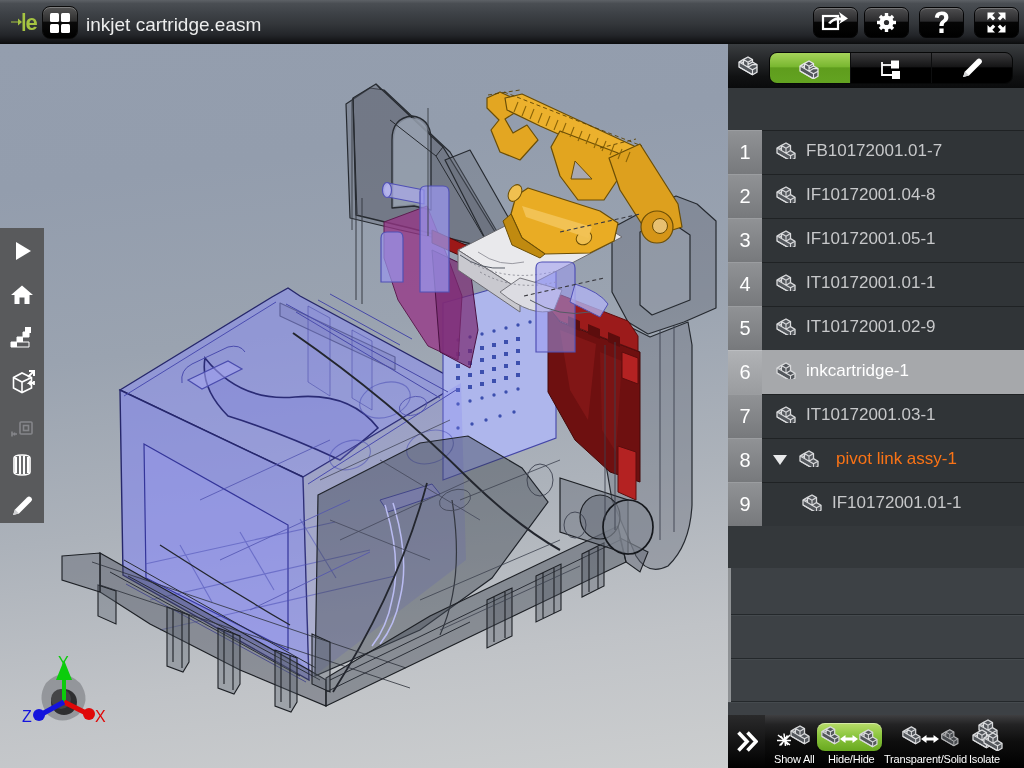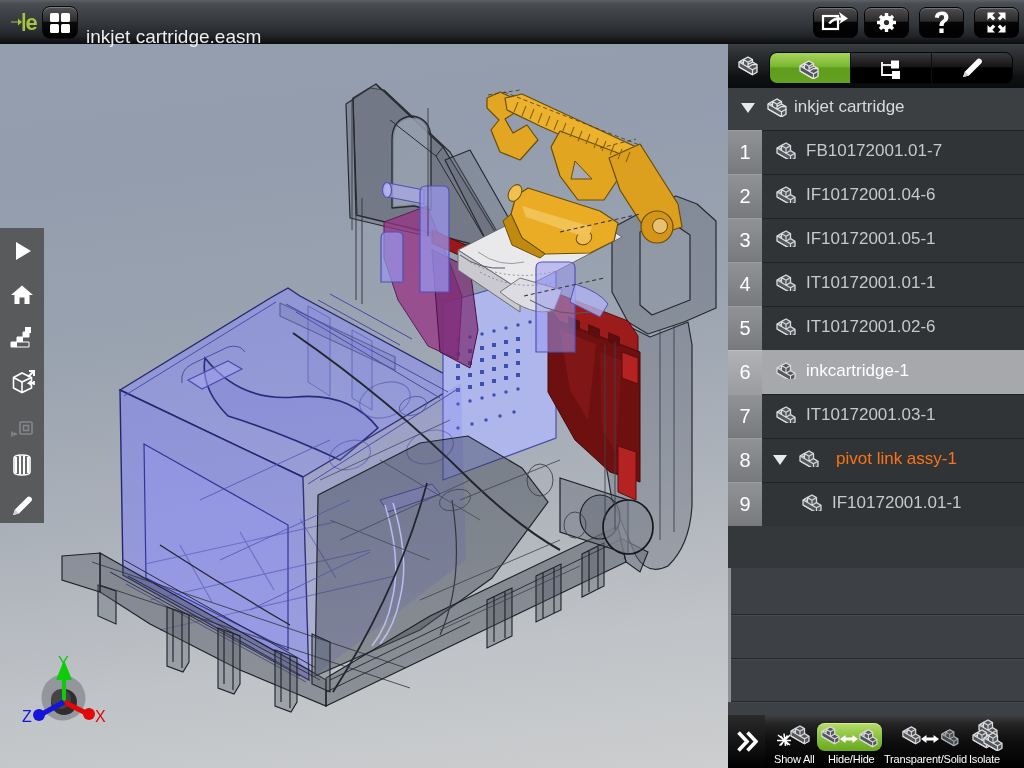--- a/index.html
+++ b/index.html
@@ -3,21 +3,21 @@
 <meta charset="utf-8">
 <style>
 html,body{margin:0;padding:0;width:1024px;height:768px;overflow:hidden;background:#000;
   font-family:"Liberation Sans",sans-serif;}
 #stage{position:absolute;top:0;left:0;width:1024px;height:768px;}
 #topbar{position:absolute;top:0;left:0;width:1024px;height:44px;
   background:linear-gradient(#5d6166 0%,#4a4e53 8%,#3e4247 30%,#33363a 55%,#232529 80%,#121315 95%,#0a0b0c 100%);}
 #gridbtn{position:absolute;left:42px;top:6px;width:34px;height:31px;border-radius:8px;
   background:linear-gradient(#555 0%,#2e2e2e 45%,#0a0a0a 50%,#000 100%);border:1px solid #0b0b0b;box-shadow:inset 0 1px 0 rgba(255,255,255,.25);}
 .sq{position:absolute;width:9px;height:9px;background:#fff;border-radius:1.5px;}
-#title{position:absolute;left:86px;top:26px;color:#eceded;font-size:19px;}
+#title{position:absolute;left:86px;top:14px;color:#eceded;font-size:19px;}
 .tbtn{position:absolute;top:7px;width:43px;height:29px;border-radius:7px;
   background:linear-gradient(#4e4e50 0%,#2b2b2d 45%,#050505 50%,#000 100%);border:1px solid #050506;box-shadow:inset 0 1px 0 rgba(255,255,255,.22);}
 #viewport{position:absolute;top:44px;left:0;width:728px;height:724px;
   background:linear-gradient(173deg,#949eae 0%,#939dad 18%,#9aa3b0 40%,#acb2ba 62%,#c0c3c7 82%,#cccecf 100%);}
 #ltool{position:absolute;top:228px;left:0;width:44px;height:295px;background:#595a5c;}
 .lic{position:absolute;left:0;width:44px;height:40px;display:flex;align-items:center;justify-content:center;}
 #rpanel{position:absolute;top:44px;left:728px;width:296px;height:724px;background:#34383b;}
 #tabbar{position:absolute;top:0;left:0;width:296px;height:44px;
   background:linear-gradient(#3a3d40 0%,#232527 40%,#101112 75%,#0a0b0c 100%);}
 #tabctl{position:absolute;left:41px;top:8px;width:242px;height:30px;border-radius:8px;background:#0d0e0f;border:1px solid #070808;}
@@ -362,61 +362,54 @@
         </svg>
       </div>
     <div class="lic" style="top:258px">
         <svg width="24" height="24" viewBox="0 0 24 24">
           <use href="#pencil"></use>
         </svg>
       </div>
   </div>
 
   <div id="rpanel">
-    <div class="trow" style="top:42px;background:#3c3f42;height:44px">
-      <div class="tri" style="left:13px"></div>
-      <svg class="picon" style="left:37px" width="26" height="21" viewBox="0 0 26 21">
-          <use href="#pblockA"></use>
-        </svg>
-      <div class="rlabel" style="left:66px;color:#d8d9da">inkjet cartridge</div>
-    </div>
     <div class="trow rsep" style="top:86px">
         <div class="numcell">1</div>
       <svg class="picon" style="left:46px" width="24" height="19" viewBox="0 0 24 19">
           <use href="#pblock"></use>
         </svg>
       <div class="rlabel" style="left:78px">FB10172001.01-7</div>
       </div>
     <div class="trow rsep" style="top:130px">
         <div class="numcell">2</div>
       <svg class="picon" style="left:46px" width="24" height="19" viewBox="0 0 24 19">
           <use href="#pblock"></use>
         </svg>
-      <div class="rlabel" style="left:78px">IF10172001.04-6</div>
+      <div class="rlabel" style="left:78px">IF10172001.04-8</div>
       </div>
     <div class="trow rsep" style="top:174px">
         <div class="numcell">3</div>
       <svg class="picon" style="left:46px" width="24" height="19" viewBox="0 0 24 19">
           <use href="#pblock"></use>
         </svg>
       <div class="rlabel" style="left:78px">IF10172001.05-1</div>
       </div>
     <div class="trow rsep" style="top:218px">
         <div class="numcell">4</div>
       <svg class="picon" style="left:46px" width="24" height="19" viewBox="0 0 24 19">
           <use href="#pblock"></use>
         </svg>
       <div class="rlabel" style="left:78px">IT10172001.01-1</div>
       </div>
     <div class="trow rsep" style="top:262px">
         <div class="numcell">5</div>
       <svg class="picon" style="left:46px" width="24" height="19" viewBox="0 0 24 19">
           <use href="#pblock"></use>
         </svg>
-      <div class="rlabel" style="left:78px">IT10172001.02-6</div>
+      <div class="rlabel" style="left:78px">IT10172001.02-9</div>
       </div>
     <div class="trow" style="top:306px;background:#a6a8ab">
         <div class="numcell" style="background:linear-gradient(#b0b2b5,#9a9c9f);border-top-color:#bcbec1">6</div>
       <svg class="picon" style="left:46px" width="24" height="19" viewBox="0 0 24 19">
           <use href="#pblock"></use>
         </svg>
       <div class="rlabel" style="left:78px;color:#fff">inkcartridge-1</div>
       </div>
     <div class="trow rsep" style="top:350px">
         <div class="numcell">7</div>

